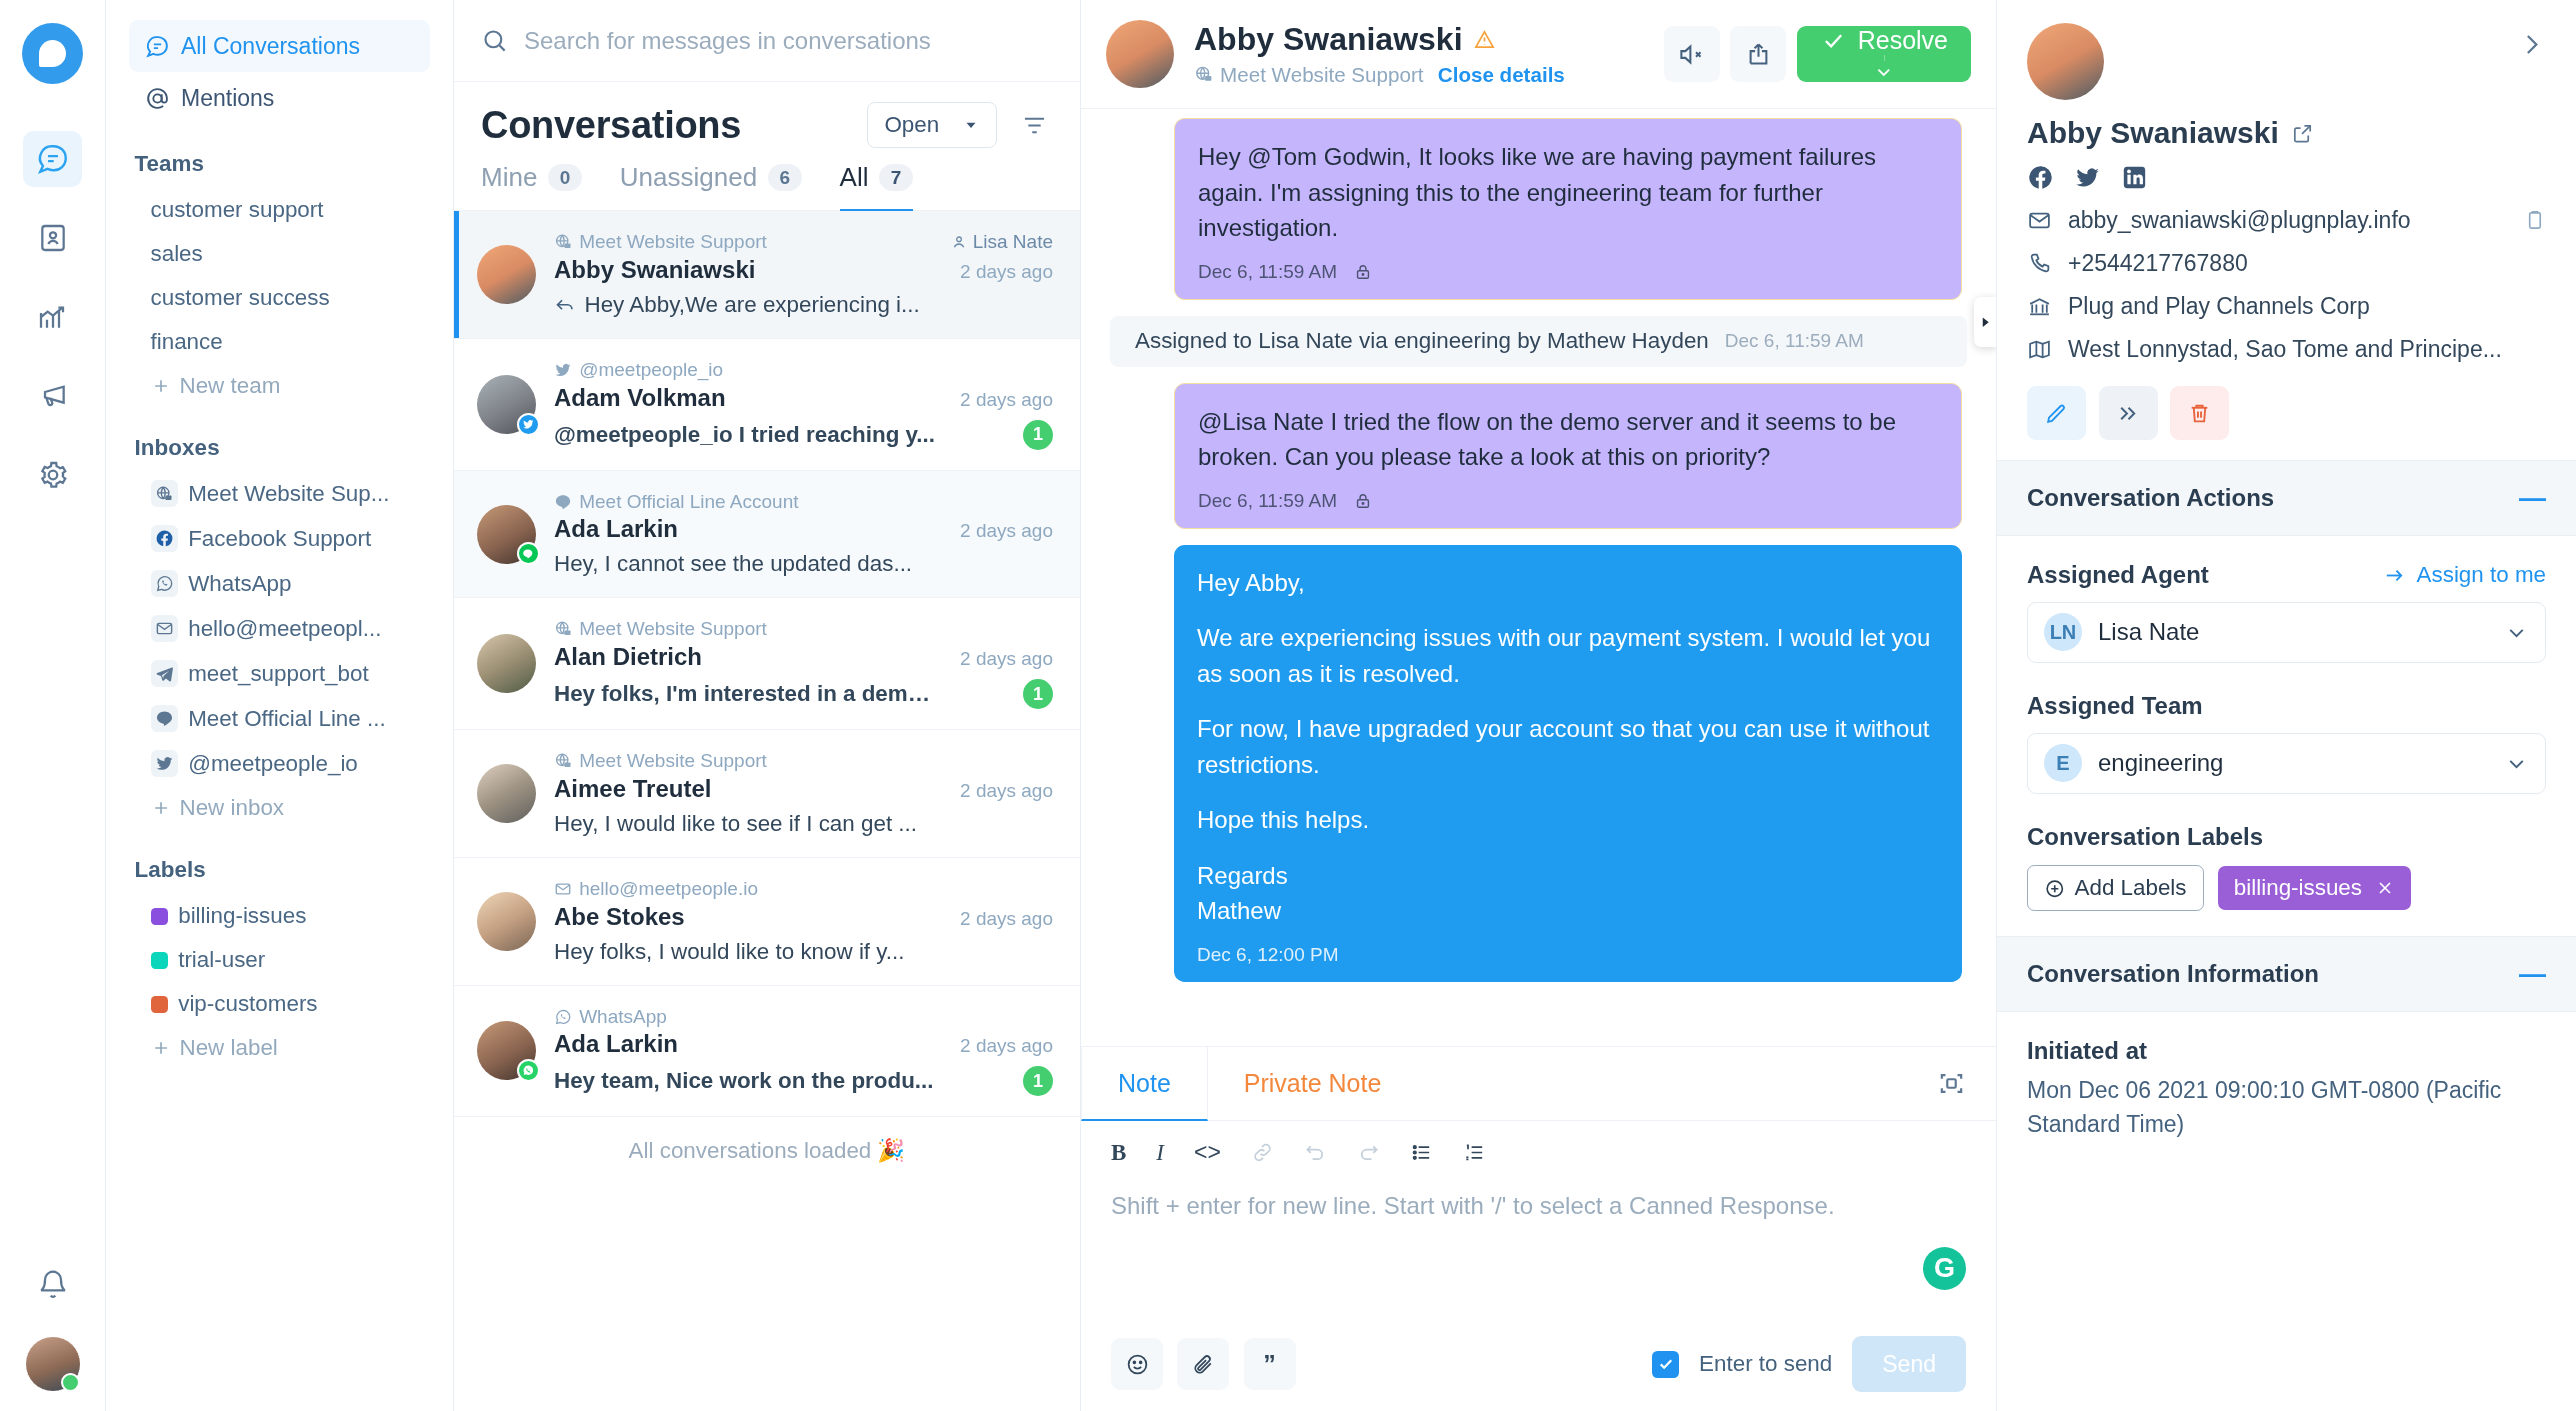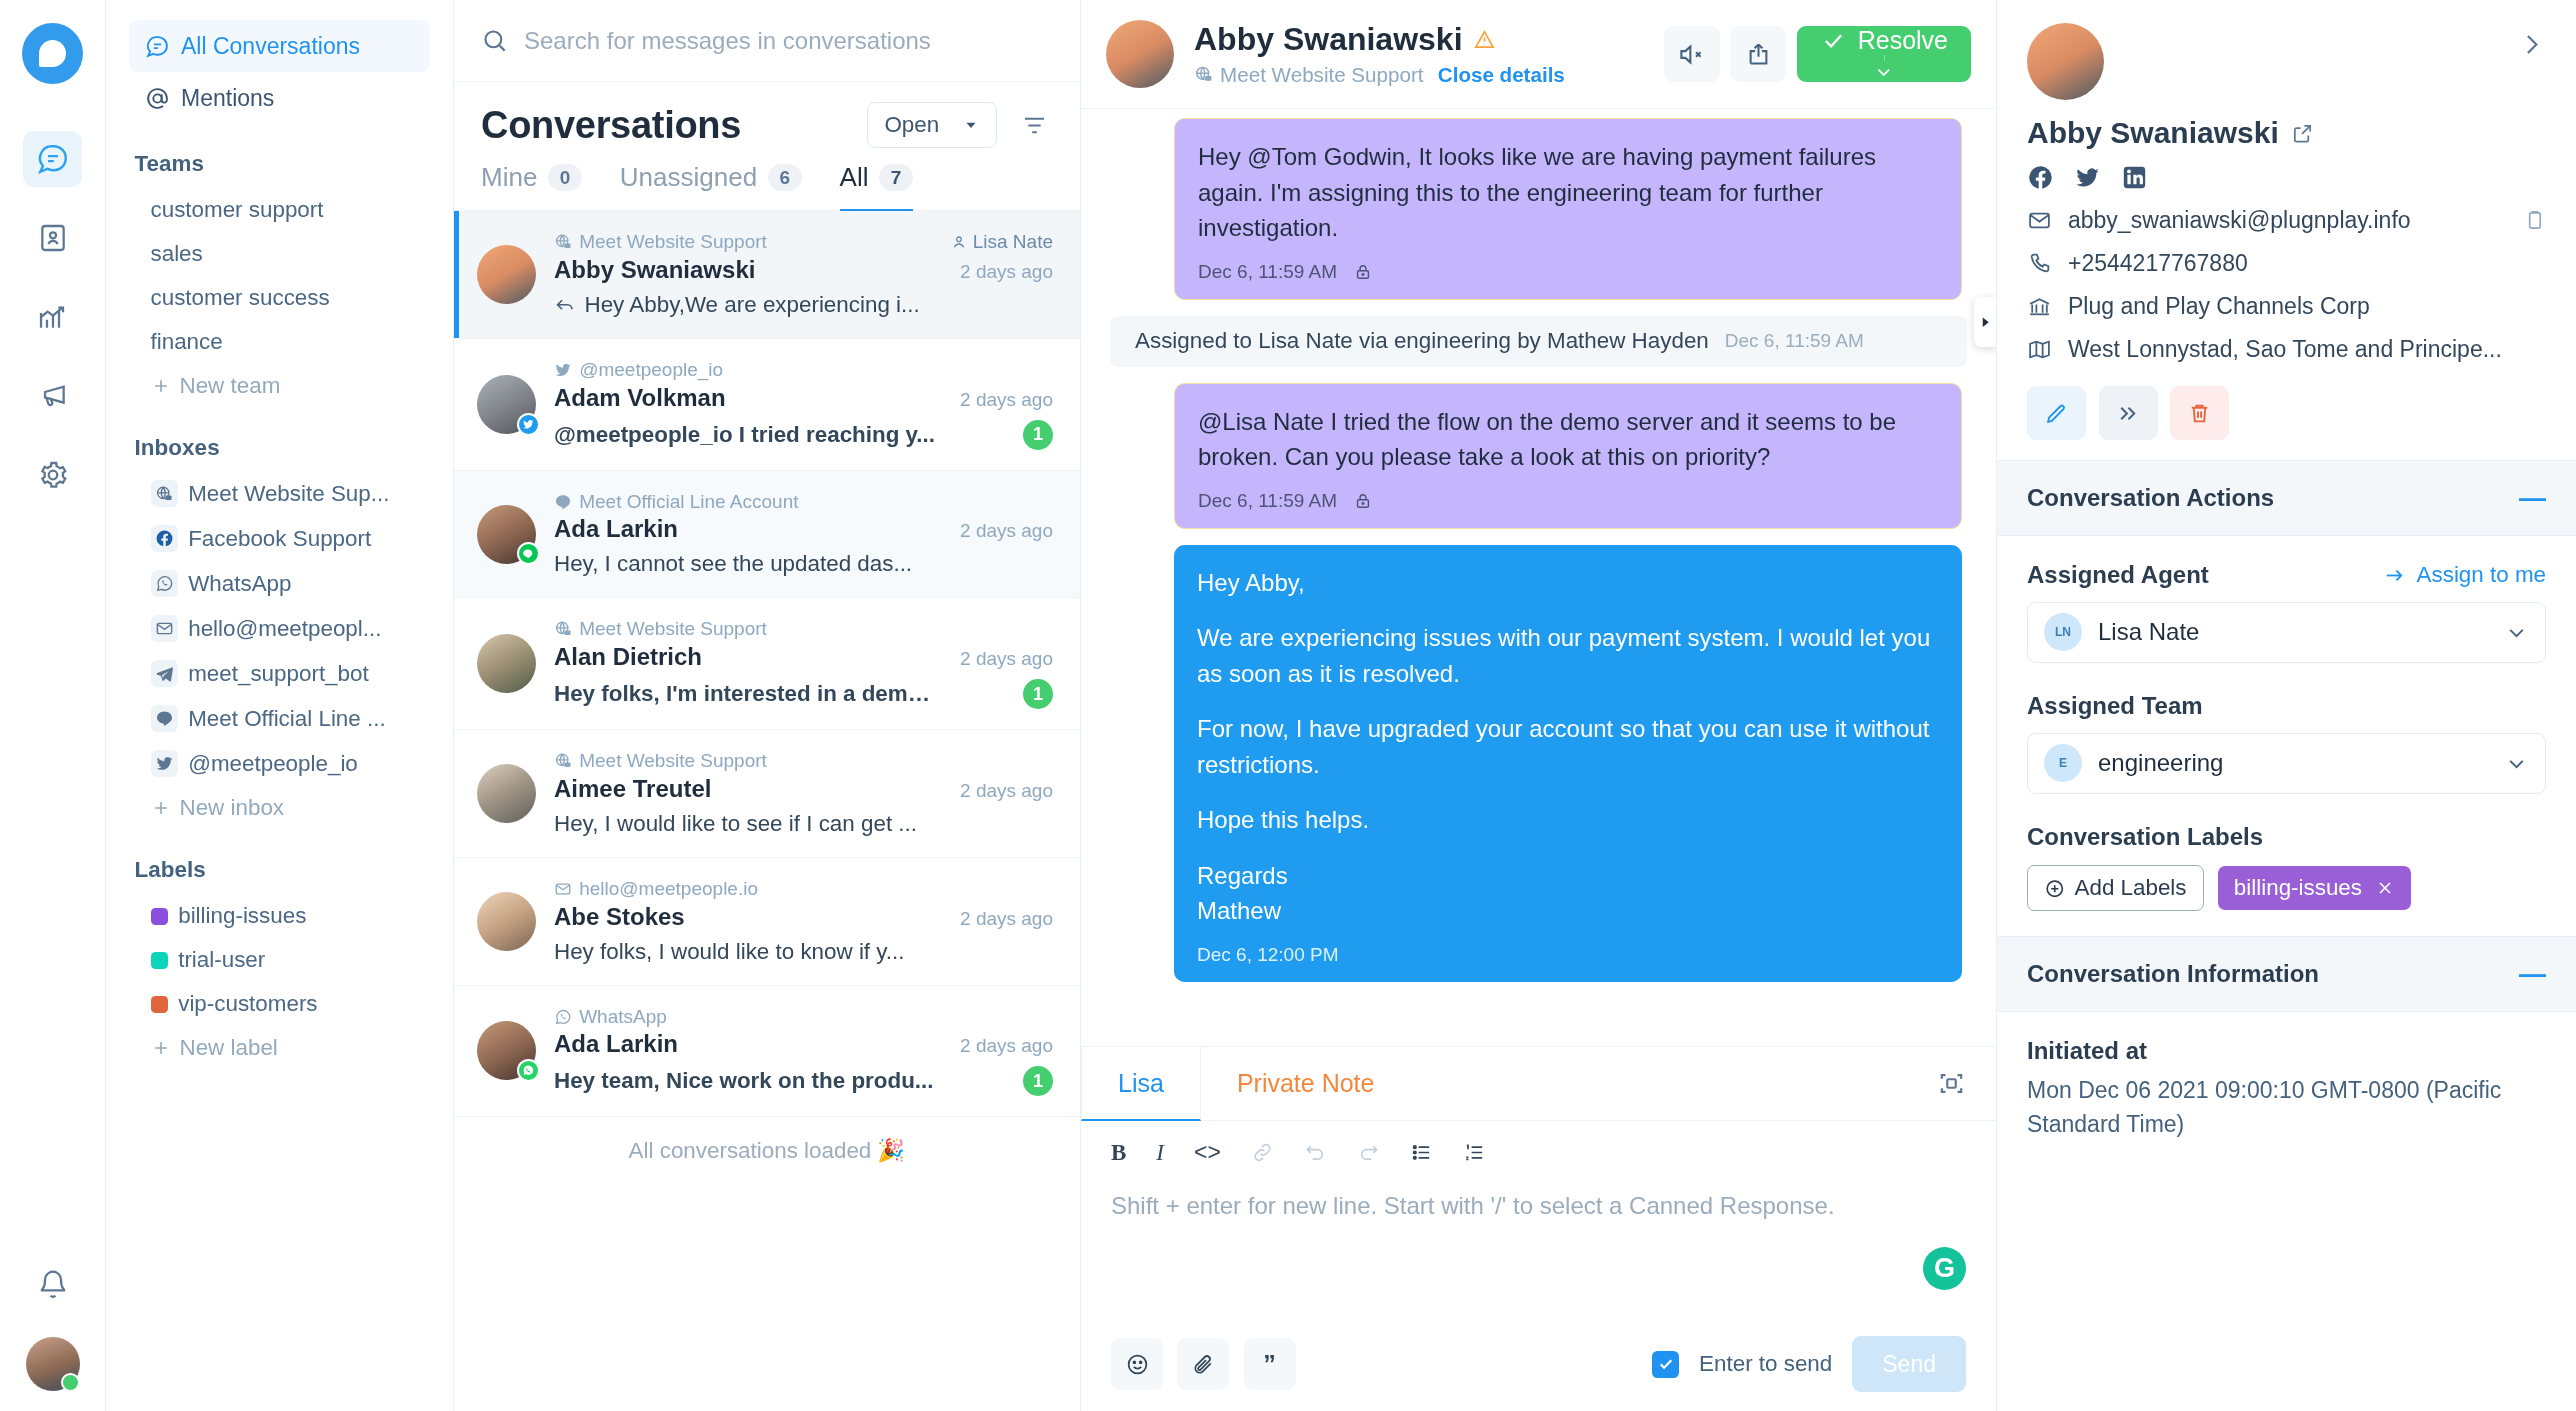--- a/index.html
+++ b/index.html
@@ -246,21 +246,21 @@
   .acc-head .minus { margin-left: auto; color: #1f93ef; font-size: 27px; }
   .acc-body { padding: 25px 30px; }
   .fld-label { display: flex; align-items: center; font-size: 24px; font-weight: 700; color: #2b3d50; }
   .assign-me { margin-left: auto; display: flex; align-items: center; gap: 10.7px; font-size: 22.4px; color: #1f93ef; cursor: pointer; font-weight: 400;}
   .select {
     margin-top: 12.5px; border: 0.9px solid #e3eaf0; border-radius: 9px;
     padding: 10.7px 16px; display: flex; align-items: center; gap: 16px; cursor: pointer;
   }
   .sel-av {
     width: 38px; height: 38px; border-radius: 50%; background: #cfe7fa; color: #3b7fb5;
-    display:flex;align-items:center;justify-content:center;font-size:12px;font-weight:600; flex:0 0 38px;
+    display:flex;align-items:center;justify-content:center;font-size:20px;font-weight:600; flex:0 0 38px;
   }
   .sel-txt { font-size: 24px; color: #1f2d3d; }
   .sel-carr { margin-left: auto; color: #44617e; }
   .mt32 { margin-top: 29px; }
   .labels-row { display: flex; align-items: center; gap: 14.3px; margin-top: 14.3px; flex-wrap: wrap; }
   .addlabel {
     display: flex; align-items: center; gap: 9px; border: 0.9px solid #9bacbd; border-radius: 7.2px;
     padding: 9px 16px; font-size: 22.4px; color: #2b3d50; cursor: pointer; background: #fff;
   }
   .tag {
@@ -831,21 +831,21 @@
           <div>Mathew</div>
           <div class="meta">
             <span>Dec 6, 12:00 PM</span>
           </div>
         </div>
       </div>
     </div>
 
     <div class="editor">
       <div class="ed-tabs">
-        <div class="ed-tab reply">Lisa</div>
+        <div class="ed-tab reply">Note</div>
         <div class="ed-tab note">Private Note</div>
         <div class="ed-expand">
           <span>
             <svg width="29" height="29" viewBox="0 0 24 24" fill="none" stroke="currentColor" stroke-width="1.8">
               <path d="M4 8V5h3M20 8V5h-3M4 16v3h3M20 16v3h-3"></path>
                 <rect x="8.5" y="8.5" width="7" height="7" rx="1"></rect>
             </svg>
           </span>
         </div>
       </div>

